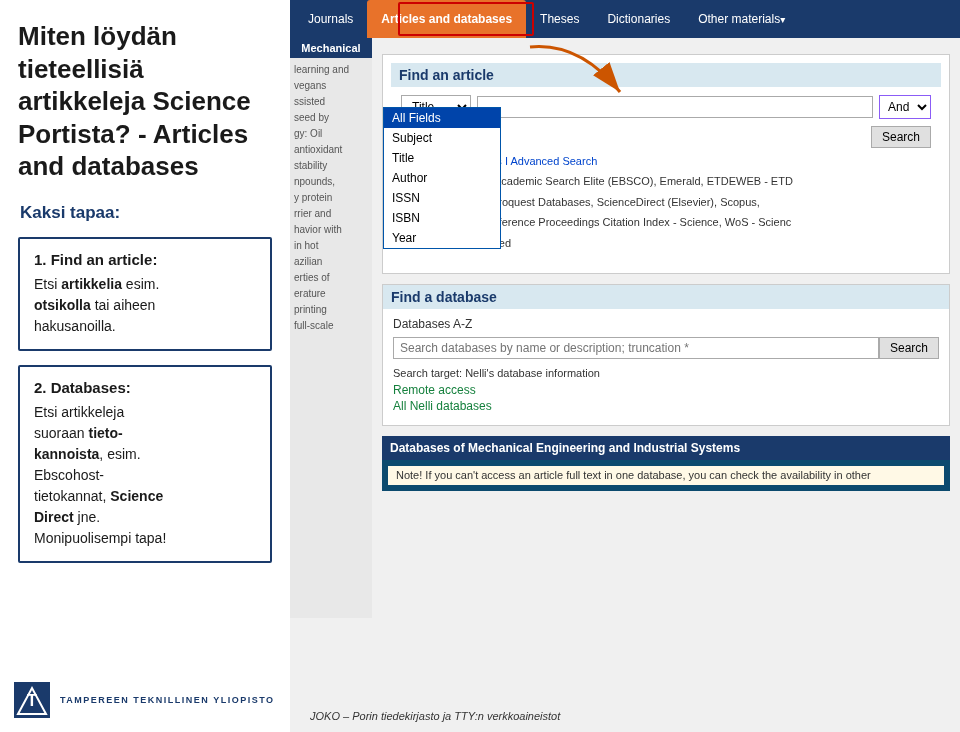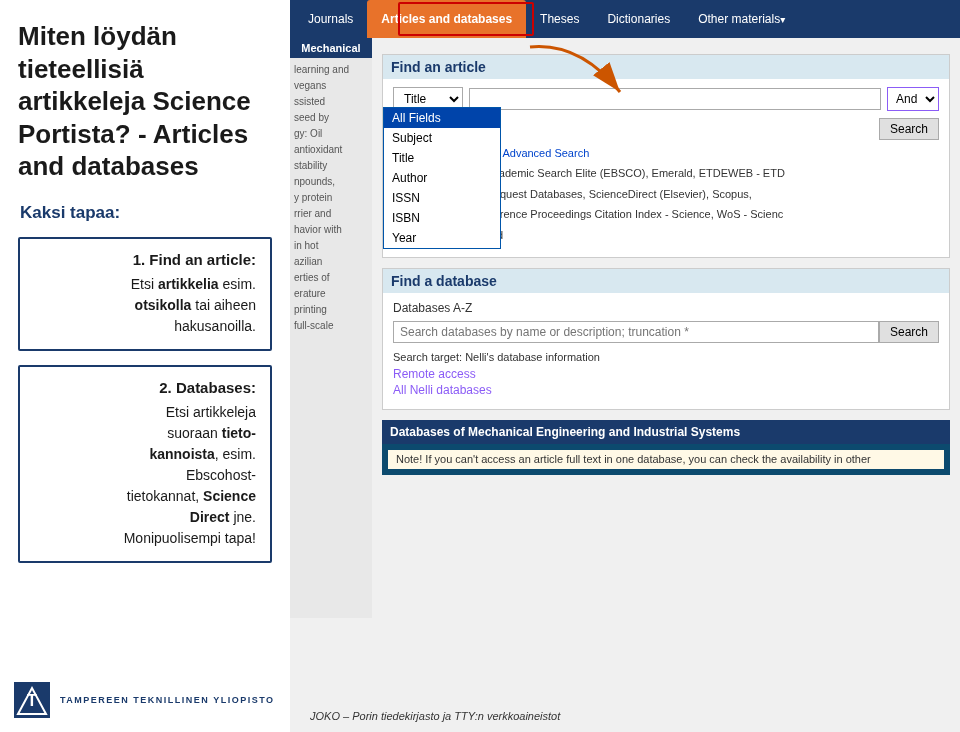--- a/index.html
+++ b/index.html
@@ -37,21 +37,20 @@
       margin-bottom: 14px;
       margin-left: 2px;
     }
 
     .section-block {
       background: #fff;
       border: 2px solid #1a3a6b;
       border-radius: 2px;
       padding: 12px 14px;
       margin-bottom: 14px;
-      text-align: right;
     }
 
     .section-title {
       font-size: 15px;
       font-weight: bold;
       color: #1a1a1a;
       margin-bottom: 6px;
     }
 
     .section-text {
@@ -127,21 +126,21 @@
     .nav-item.dropdown::after {
       content: ' ▾';
       font-size: 10px;
     }
 
     
     .find-article-box {
       background: #fff;
       border: 1px solid #ccc;
       margin: 8px 0 0 0;
-      padding: 10px;
+      padding: 18px;
       position: relative;
     }
 
     .find-article-title {
       font-size: 14px;
       font-weight: bold;
       color: #1a3a6b;
       background: #d8e8f0;
       padding: 4px 8px;
       margin: -10px -10px 8px -10px;
@@ -273,21 +272,21 @@
       font-size: 11px;
       color: #333;
       margin-bottom: 4px;
     }
 
     .db-links {
       font-size: 12px;
     }
 
     .db-links a {
-      color: #8b5cf6;
+      color: #15803d;
       text-decoration: none;
       display: block;
       margin-bottom: 2px;
     }
 
     
     .db-mech-box {
       background: #1a3a6b;
       color: #fff;
       font-size: 12px;

